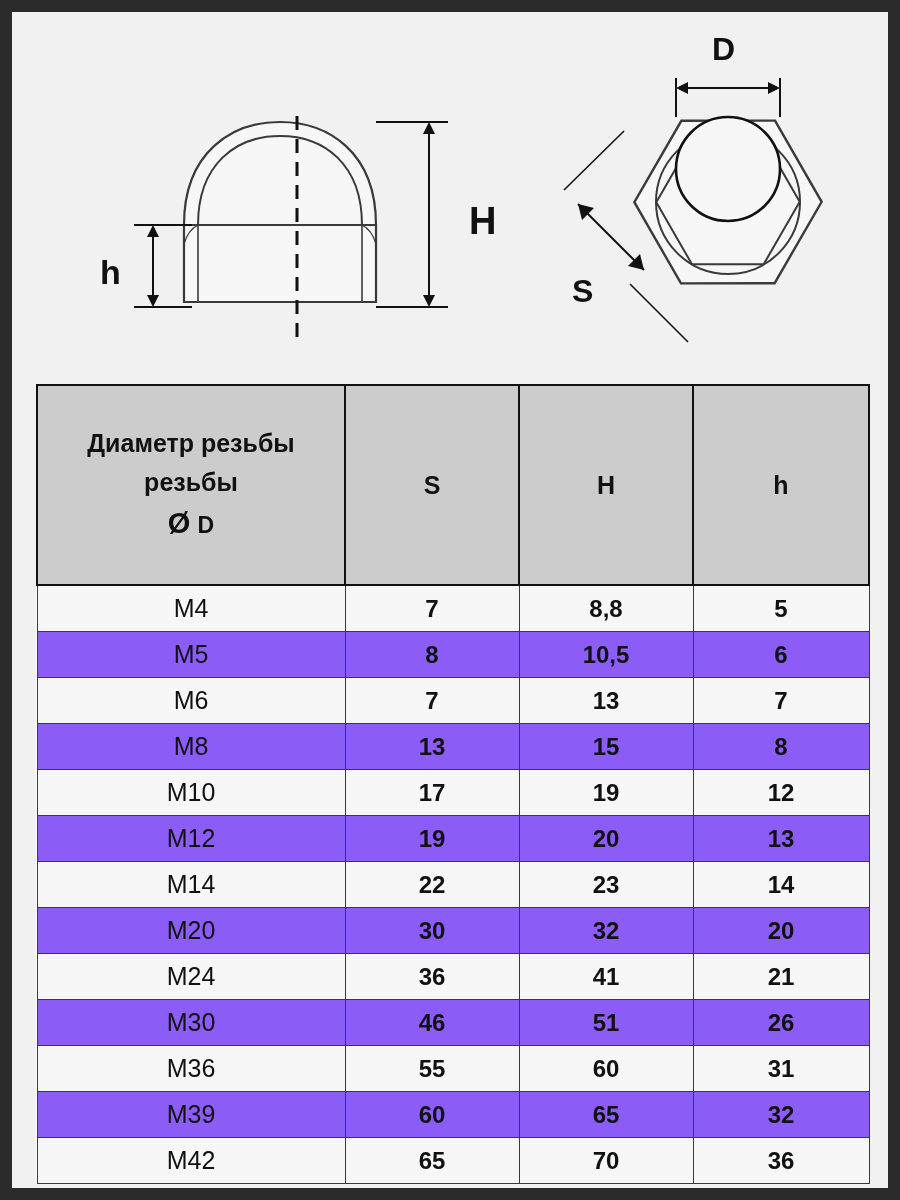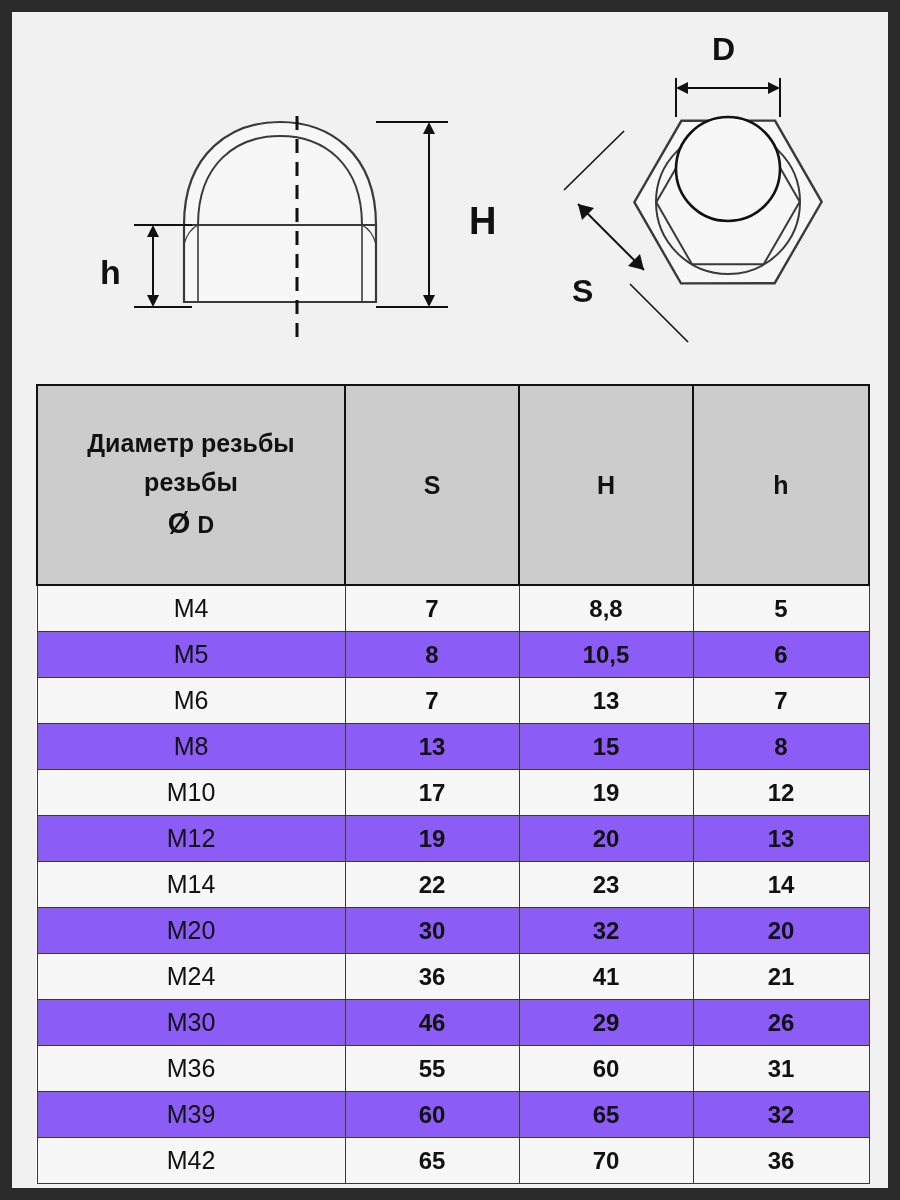--- a/index.html
+++ b/index.html
@@ -253,21 +253,21 @@
           </tr>
           <tr>
             <td class="namecell">M24</td>
             <td>36</td>
             <td>41</td>
             <td>21</td>
           </tr>
           <tr>
             <td class="namecell">M30</td>
             <td>46</td>
-            <td>29</td>
+            <td>51</td>
             <td>26</td>
           </tr>
           <tr>
             <td class="namecell">M36</td>
             <td>55</td>
             <td>60</td>
             <td>31</td>
           </tr>
           <tr>
             <td class="namecell">M39</td>

